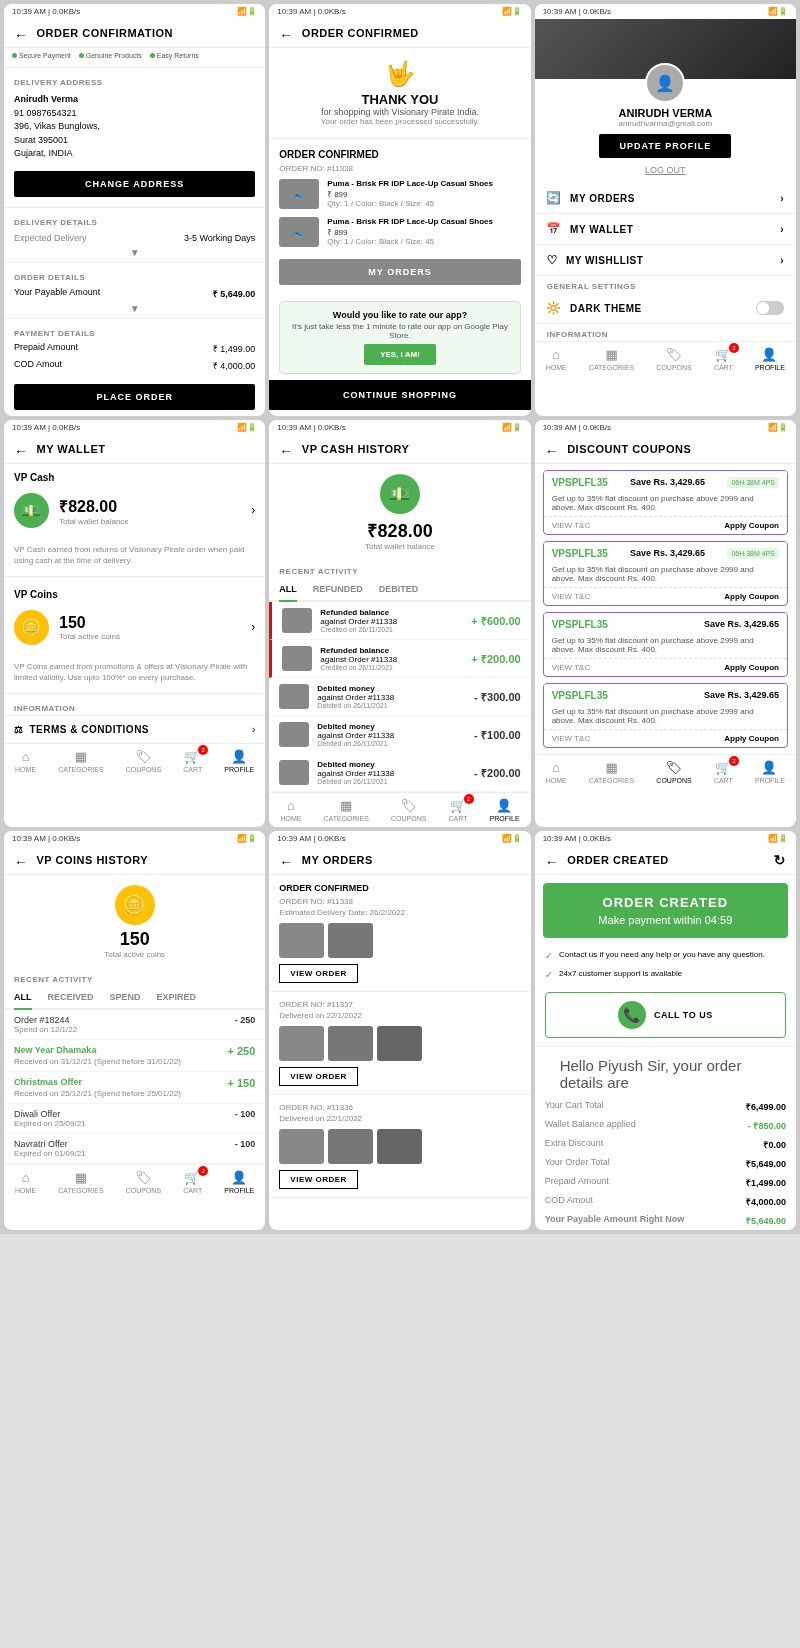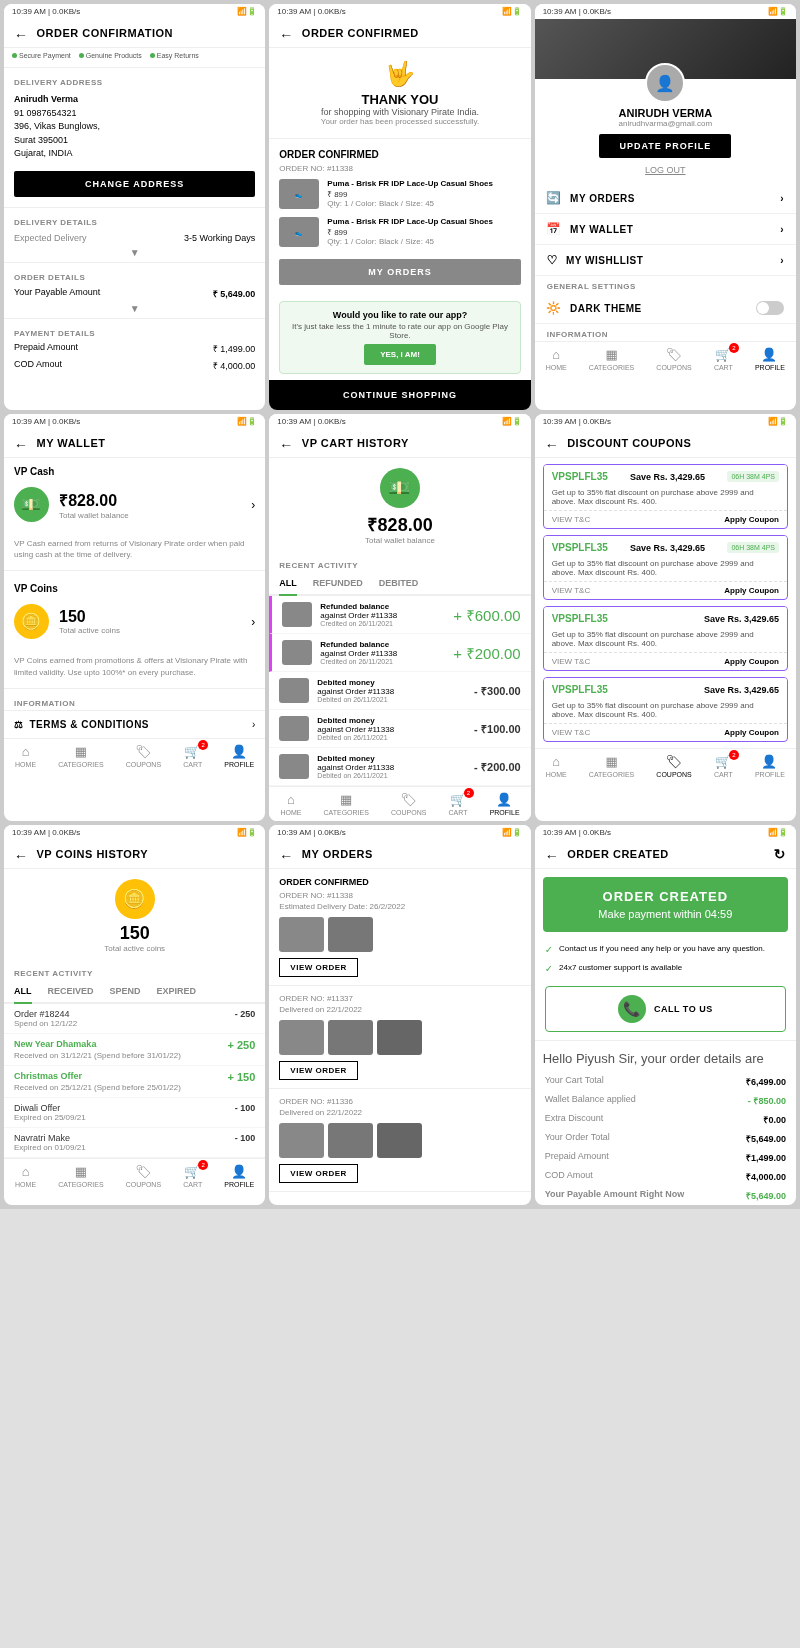--- a/index.html
+++ b/index.html
@@ -387,21 +387,21 @@
     .activity-img {
       width: 30px;
       height: 25px;
       background: #888;
       border-radius: 3px;
       flex-shrink: 0;
     }
     .activity-info { flex: 1; font-size: 8px; }
     .activity-name { font-weight: bold; }
     .activity-date { color: #888; font-size: 7px; }
-    .activity-amount-pos { color: #4CAF50; font-size: 15px; font-weight: normal; }
+    .activity-amount-pos { color: #4CAF50; font-size: 11px; font-weight: bold; }
     .activity-amount-neg { color: #333; font-size: 11px; font-weight: bold; }
     
     
     .coupon-card {
       border: 1px solid #8b5cf6;
       margin: 6px 8px;
       border-radius: 4px;
       overflow: hidden;
     }
     .coupon-header {
@@ -542,21 +542,21 @@
       height: 28px;
       background: #4CAF50;
       border-radius: 50%;
       display: flex;
       align-items: center;
       justify-content: center;
       color: #fff;
       font-size: 14px;
     }
     
-    .order-detail-greeting { padding: 6px 8px; font-size: 13px; color: #555; }
+    .order-detail-greeting { padding: 6px 25px; font-size: 15px; color: #555; }
     .order-detail-row {
       display: flex;
       justify-content: space-between;
       padding: 3px 10px;
       font-size: 9px;
     }
     .order-detail-label { color: #888; }
     .order-detail-value { font-weight: bold; }
     .order-detail-value-green { color: #4CAF50; font-weight: bold; }
     
@@ -579,21 +579,21 @@
       background: #000;
       color: #fff;
       border: none;
       padding: 10px;
       font-size: 10px;
       font-weight: bold;
       letter-spacing: 1px;
       cursor: pointer;
     }
     
-    .green-left-border { border-left: 3px solid #d946ef; }
+    .green-left-border { border-left: 3px solid #b91c1c; }
   </style>
 </head>
 <body>
 
 <div class="screens-grid">
 
   <div class="screen">
     <div class="status-bar">
       <span>10:39 AM | 0.0KB/s</span>
       <span class="icons">📶🔋</span>
@@ -641,20 +641,21 @@
     <hr class="divider">
     <div class="section-title">PAYMENT DETAILS</div>
     <div class="payment-row">
       <span>Prepaid Amount</span>
       <span>₹ 1,499.00</span>
     </div>
     <div class="payment-row">
       <span>COD Amout</span>
       <span>₹ 4,000.00</span>
     </div>
+    <button class="btn-black" style="margin-top:10px;">PLACE ORDER</button>
   </div>
 
   <div class="screen">
     <div class="status-bar">
       <span>10:39 AM | 0.0KB/s</span>
       <span class="icons">📶🔋</span>
     </div>
     <div class="screen-header">
       <span class="back-arrow">←</span>
       <span>ORDER CONFIRMED</span>
@@ -834,21 +835,21 @@
     </div>
   </div>
 
   <div class="screen">
     <div class="status-bar">
       <span>10:39 AM | 0.0KB/s</span>
       <span class="icons">📶🔋</span>
     </div>
     <div class="screen-header">
       <span class="back-arrow">←</span>
-      <span>VP CART HISTORY</span>
+      <span>VP CASH HISTORY</span>
     </div>
     <div class="balance-display">
       <div class="balance-icon-green">💵</div>
       <div class="balance-amount">₹828.00</div>
       <div class="balance-label">Total wallet balance</div>
     </div>
     <div class="section-title">RECENT ACTIVITY</div>
     <div class="activity-tabs">
       <div class="activity-tab active">ALL</div>
       <div class="activity-tab">REFUNDED</div>
@@ -1048,21 +1049,21 @@
     </div>
     <div class="coins-item">
       <div class="coins-item-top">
         <span class="coins-item-label">Diwali Offer</span>
         <span class="coins-item-amount-neg">- 100</span>
       </div>
       <div class="coins-item-date">Expired on 25/09/21</div>
     </div>
     <div class="coins-item">
       <div class="coins-item-top">
-        <span class="coins-item-label">Navratri Make</span>
+        <span class="coins-item-label">Navratri Offer</span>
         <span class="coins-item-amount-neg">- 100</span>
       </div>
       <div class="coins-item-date">Expired on 01/09/21</div>
     </div>
     <div class="bottom-nav">
       <div class="nav-item">
         <span class="nav-icon">⌂</span>
         <span>HOME</span>
       </div>
       <div class="nav-item">

